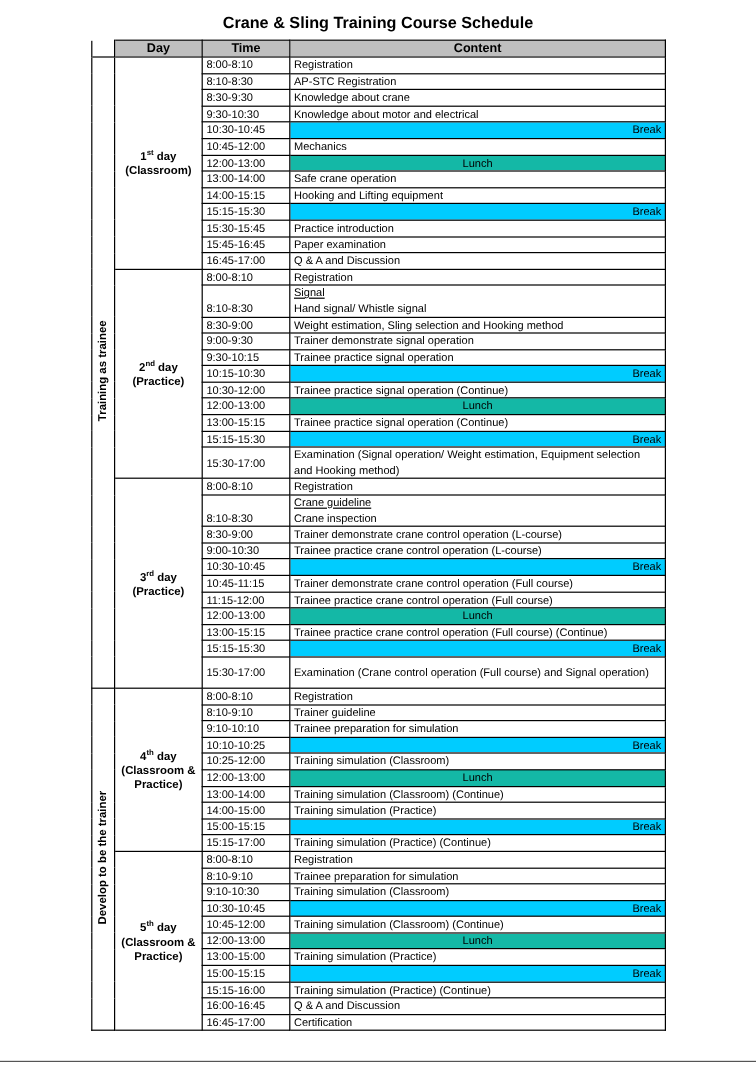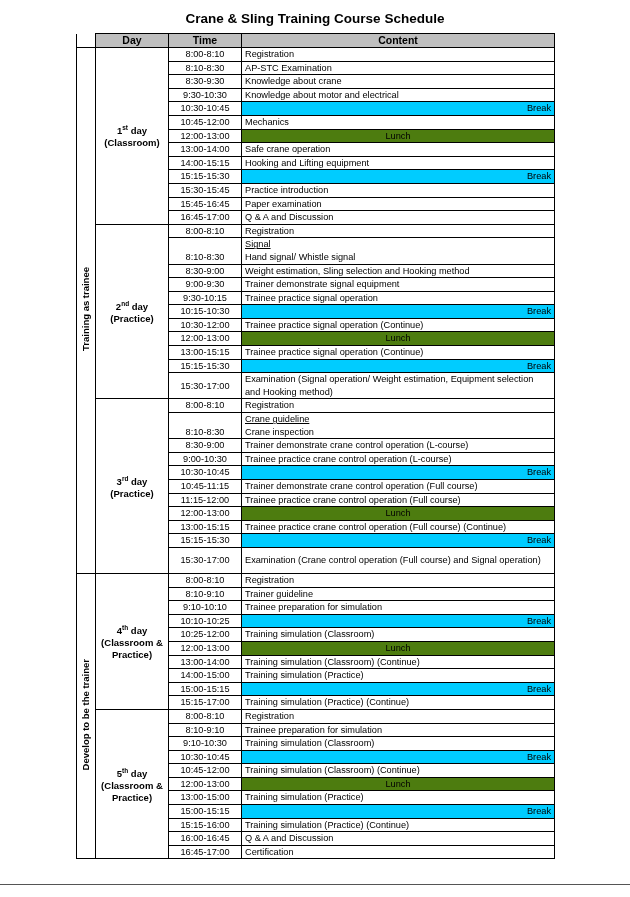--- a/index.html
+++ b/index.html
@@ -6,24 +6,24 @@
   body { width:630px; height:897px; position:relative; overflow:hidden; font-family:"Liberation Sans", sans-serif; color:#000; }
   .title { position:absolute; left:0; width:630px; top:11px; text-align:center; font-size:13.5px; font-weight:bold; }
   .sched { position:absolute; left:76px; top:33px; border-collapse:collapse; table-layout:fixed; font-size:9.2px; }
   .sched td, .sched th { border:1px solid #000; padding:0 3px; line-height:12.6px; height:12.6px; overflow:hidden; white-space:nowrap; }
   .sched th { background:#bfbfbf; font-weight:bold; font-size:10.5px; height:13px; text-align:center; }
   .sched th.blank { background:#fff; border-top:none; border-bottom:none; }
   .phase { width:12px; padding:0 !important; vertical-align:middle; text-align:center; border-top:1px solid #000; }
   .phase span { display:inline-block; writing-mode:vertical-rl; transform:rotate(180deg); font-weight:bold; font-size:9.5px; white-space:nowrap; }
   .day { width:66px; text-align:center; font-weight:bold; font-size:9.5px; white-space:normal !important; line-height:12px !important; vertical-align:middle; }
   .day sup { font-size:6.5px; }
-  .time { width:66px; text-align:center; }
+  .time { width:66px; }
   .content { width:306px; text-align:left; }
   .break { background:#00ccff; text-align:right; }
-  .lunch { background:#4d7c0f; text-align:center; }
+  .lunch { background:#14b8a6; text-align:center; }
   .tall td.content { white-space:normal; }
   .underline { text-decoration:underline; display:block; }
   .bottomrule { position:absolute; left:0; top:884px; width:630px; height:1px; background:#555; }
 </style>
 </head>
 <body>
 
 <div class="title">Crane &amp; Sling Training Course Schedule</div>
 
 <table class="sched">
@@ -37,21 +37,21 @@
   </thead>
   <tbody id="tbody">
       <tr>
         <td class="phase" rowspan="35"><span>Training as trainee</span></td>
         <td class="day" rowspan="13"><span>1</span><sup>st</sup> <span>day</span><br><span>(Classroom)</span></td>
         <td class="time">8:00-8:10</td>
         <td class="content">Registration</td>
       </tr>
       <tr>
         <td class="time">8:10-8:30</td>
-        <td class="content">AP-STC  Examination</td>
+        <td class="content">AP-STC  Registration</td>
       </tr>
       <tr>
         <td class="time">8:30-9:30</td>
         <td class="content">Knowledge about crane</td>
       </tr>
       <tr>
         <td class="time">9:30-10:30</td>
         <td class="content">Knowledge about motor and electrical</td>
       </tr>
       <tr>
@@ -98,21 +98,21 @@
       <tr>
         <td class="time" style="vertical-align: bottom;">8:10-8:30</td>
         <td class="content"><span class="underline">Signal</span><span>Hand signal/ Whistle signal</span></td>
       </tr>
       <tr>
         <td class="time">8:30-9:00</td>
         <td class="content">Weight estimation, Sling selection and Hooking method</td>
       </tr>
       <tr>
         <td class="time">9:00-9:30</td>
-        <td class="content">Trainer demonstrate signal equipment</td>
+        <td class="content">Trainer demonstrate signal operation</td>
       </tr>
       <tr>
         <td class="time">9:30-10:15</td>
         <td class="content">Trainee practice signal operation</td>
       </tr>
       <tr>
         <td class="time">10:15-10:30</td>
         <td class="content break">Break</td>
       </tr>
       <tr>

